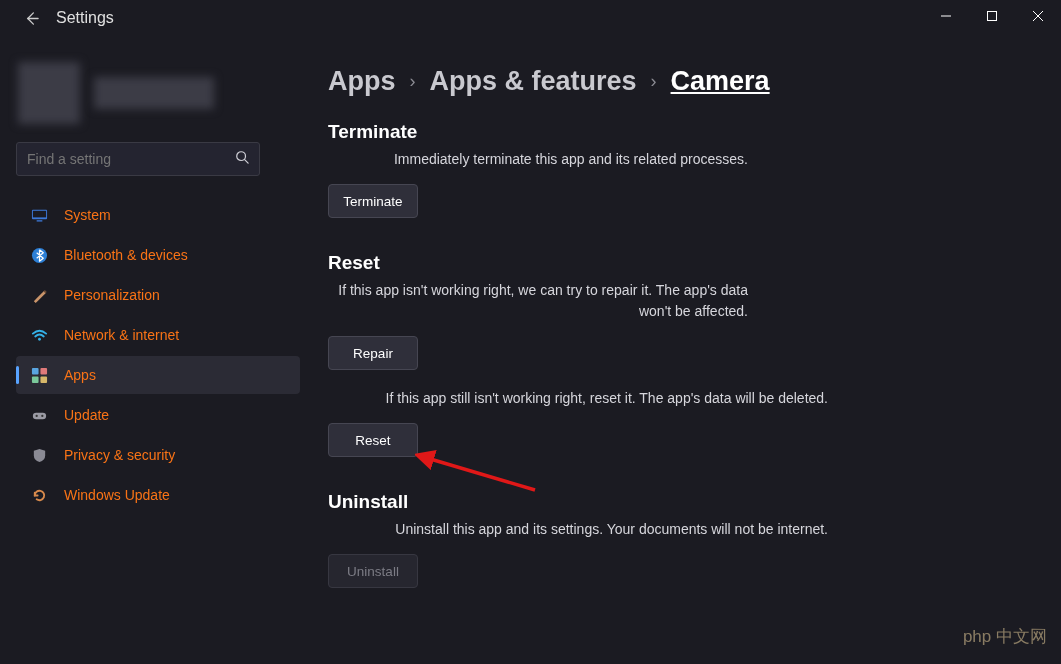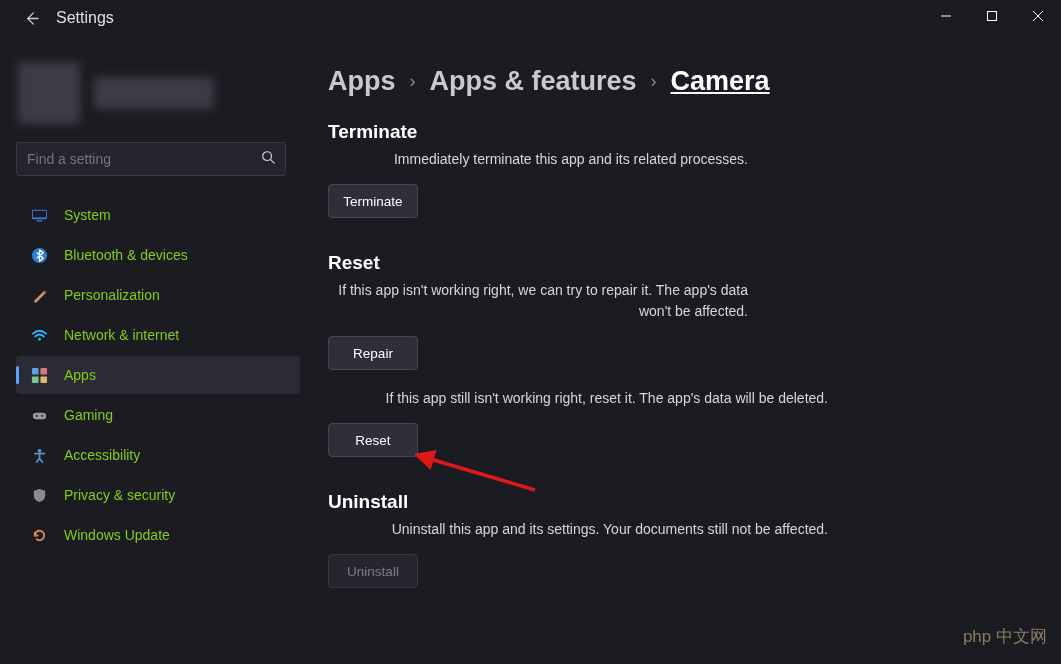--- a/index.html
+++ b/index.html
@@ -54,21 +54,21 @@
       content: ''; position: absolute; background: #2a2a32;
     }
     .profile-text {
       width: 120px; height: 32px;
       background: #3c3c46;
       filter: blur(4px);
     }
     
     .search {
       display: flex; align-items: center;
-      width: 270px; height: 34px;
+      width: 244px; height: 34px;
       background: #242430;
       border: 1px solid #3a3a44;
       border-radius: 3px;
       padding: 0 10px;
       margin-bottom: 20px;
     }
     .search input {
       flex: 1;
       background: transparent; border: none; outline: none;
       color: #cfcfd6; font-size: 14px;
@@ -76,21 +76,21 @@
     .search-icon { color: #cfcfd6; }
     
     .nav { display: flex; flex-direction: column; gap: 2px; }
     .nav-item {
       display: flex; align-items: center;
       height: 38px;
       padding-left: 14px;
       gap: 16px;
       border-radius: 4px;
       font-size: 14px;
-      color: #84cc16;
+      color: #f97316;
       cursor: pointer;
       position: relative;
     }
     .nav-item.active { background: #2b2b35; }
     .nav-item.active::before {
       content: ''; position: absolute; left: 0; top: 10px; bottom: 10px;
       width: 3px; background: #58a3ff; border-radius: 2px;
     }
     .nav-icon { width: 18px; height: 18px; display: flex; align-items: center; justify-content: center; }
     
@@ -234,30 +234,21 @@
         <span>Apps</span>
       </div>
       <div class="nav-item">
         <span class="nav-icon">
           <svg width="17" height="17" viewBox="0 0 18 18">
               <rect x="2" y="6" width="14" height="7" rx="3.5" fill="#9a9aa4"></rect>
               <circle cx="6" cy="9.5" r="1.2" fill="#333"></circle>
               <circle cx="12" cy="9.5" r="1.2" fill="#333"></circle>
             </svg>
         </span>
-        <span>Gaming</span>
-      </div>
-      <div class="nav-item">
-        <span class="nav-icon">
-          <svg width="17" height="17" viewBox="0 0 18 18">
-              <circle cx="9" cy="4" r="2" fill="#5a95c8"></circle>
-              <path d="M4 7 L14 7 M9 7 L9 12 M9 12 L6 16 M9 12 L12 16" stroke="#5a95c8" stroke-width="1.8" stroke-linecap="round"></path>
-            </svg>
-        </span>
-        <span>Accessibility</span>
+        <span>Update</span>
       </div>
       <div class="nav-item">
         <span class="nav-icon">
           <svg width="17" height="17" viewBox="0 0 18 18">
               <path d="M9 2 L15 4 L15 9 Q15 14 9 16 Q3 14 3 9 L3 4 Z" fill="#8a8a94"></path>
             </svg>
         </span>
         <span>Privacy &amp; security</span>
       </div>
       <div class="nav-item">
@@ -290,21 +281,21 @@
     <div class="section">
       <div class="section-title">Reset</div>
       <div class="section-desc">If this app isn't working right, we can try to repair it. The app's data won't be affected.</div>
       <button class="action">Repair</button>
       <div class="section-desc" style="margin-top:18px; max-width:500px;">If this app still isn't working right, reset it. The app's data will be deleted.</div>
       <button class="action">Reset</button>
     </div>
 
     <div class="section">
       <div class="section-title">Uninstall</div>
-      <div class="section-desc" style="max-width:500px;">Uninstall this app and its settings. Your documents still not be affected.</div>
+      <div class="section-desc" style="max-width:500px;">Uninstall this app and its settings. Your documents will not be internet.</div>
       <button class="action disabled">Uninstall</button>
     </div>
   </div>
 </div>
 
 <svg class="arrow-annot" width="130" height="60" viewBox="0 0 130 60">
   <defs>
     <marker id="ah" markerWidth="10" markerHeight="10" refX="2" refY="3" orient="auto">
       <path d="M0 0 L6 3 L0 6 Z" fill="#e01818"></path>
     </marker>

